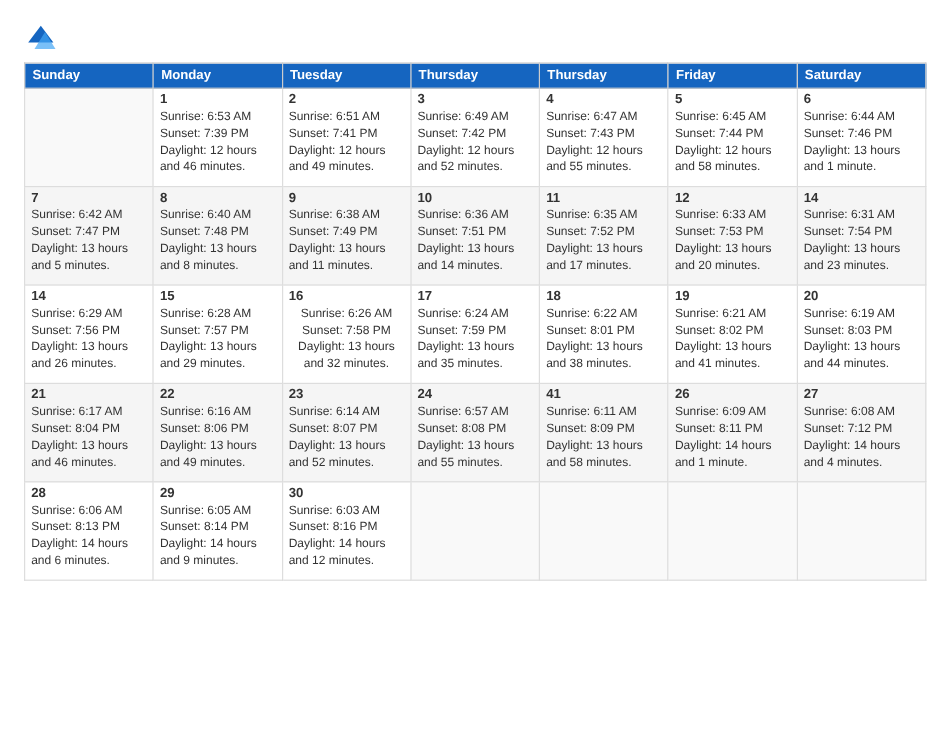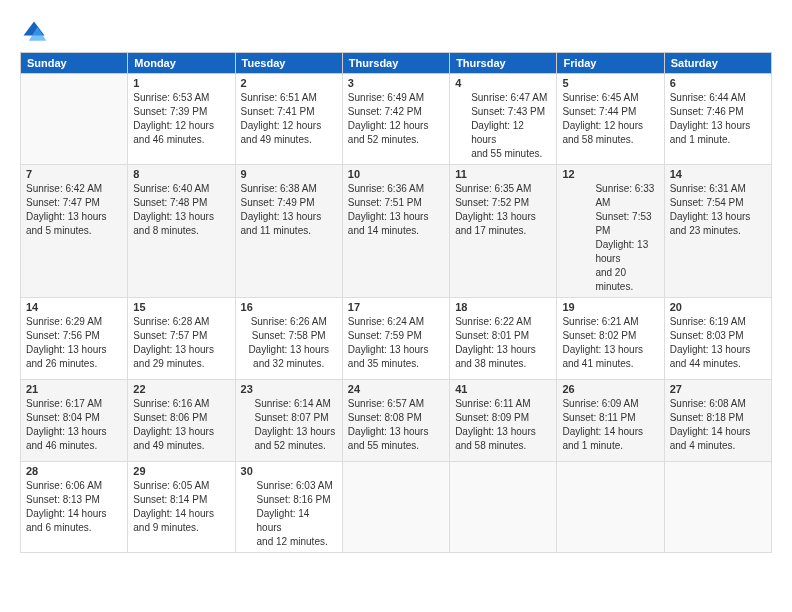--- a/index.html
+++ b/index.html
@@ -150,21 +150,21 @@
           </td>
           <td>
             <span class="day-num">3</span>
             <div class="day-info" style="white-space: pre-line;">Sunrise: 6:49 AM
 Sunset: 7:42 PM
 Daylight: 12 hours
 and 52 minutes.</div>
           </td>
           <td>
             <span class="day-num">4</span>
-            <div class="day-info" style="white-space: pre-line; margin-left: 16px;">Sunrise: 6:47 AM
+            <div class="day-info" style="white-space: pre-line;">Sunrise: 6:47 AM
 Sunset: 7:43 PM
 Daylight: 12 hours
 and 55 minutes.</div>
           </td>
           <td>
             <span class="day-num">5</span>
             <div class="day-info" style="white-space: pre-line;">Sunrise: 6:45 AM
 Sunset: 7:44 PM
 Daylight: 12 hours
 and 58 minutes.</div>
@@ -208,21 +208,21 @@
           </td>
           <td>
             <span class="day-num">11</span>
             <div class="day-info" style="white-space: pre-line;">Sunrise: 6:35 AM
 Sunset: 7:52 PM
 Daylight: 13 hours
 and 17 minutes.</div>
           </td>
           <td>
             <span class="day-num">12</span>
-            <div class="day-info" style="white-space: pre-line; margin-left: 33px;">Sunrise: 6:33 AM
+            <div class="day-info" style="white-space: pre-line;">Sunrise: 6:33 AM
 Sunset: 7:53 PM
 Daylight: 13 hours
 and 20 minutes.</div>
           </td>
           <td>
             <span class="day-num">14</span>
             <div class="day-info" style="white-space: pre-line;">Sunrise: 6:31 AM
 Sunset: 7:54 PM
 Daylight: 13 hours
 and 23 minutes.</div>
@@ -289,21 +289,21 @@
           </td>
           <td>
             <span class="day-num">22</span>
             <div class="day-info" style="white-space: pre-line;">Sunrise: 6:16 AM
 Sunset: 8:06 PM
 Daylight: 13 hours
 and 49 minutes.</div>
           </td>
           <td>
             <span class="day-num">23</span>
-            <div class="day-info" style="white-space: pre-line; margin-left: 14px;">Sunrise: 6:14 AM
+            <div class="day-info" style="white-space: pre-line;">Sunrise: 6:14 AM
 Sunset: 8:07 PM
 Daylight: 13 hours
 and 52 minutes.</div>
           </td>
           <td>
             <span class="day-num">24</span>
             <div class="day-info" style="white-space: pre-line;">Sunrise: 6:57 AM
 Sunset: 8:08 PM
 Daylight: 13 hours
 and 55 minutes.</div>
@@ -318,21 +318,21 @@
           <td>
             <span class="day-num">26</span>
             <div class="day-info" style="white-space: pre-line;">Sunrise: 6:09 AM
 Sunset: 8:11 PM
 Daylight: 14 hours
 and 1 minute.</div>
           </td>
           <td>
             <span class="day-num">27</span>
             <div class="day-info" style="white-space: pre-line;">Sunrise: 6:08 AM
-Sunset: 8:18 PM
+Sunset: 7:12 PM
 Daylight: 14 hours
 and 4 minutes.</div>
           </td>
         </tr>
         <tr>
           <td>
             <span class="day-num">28</span>
             <div class="day-info" style="white-space: pre-line;">Sunrise: 6:06 AM
 Sunset: 8:13 PM
 Daylight: 14 hours
@@ -340,21 +340,21 @@
           </td>
           <td>
             <span class="day-num">29</span>
             <div class="day-info" style="white-space: pre-line;">Sunrise: 6:05 AM
 Sunset: 8:14 PM
 Daylight: 14 hours
 and 9 minutes.</div>
           </td>
           <td>
             <span class="day-num">30</span>
-            <div class="day-info" style="white-space: pre-line; margin-left: 16px;">Sunrise: 6:03 AM
+            <div class="day-info" style="white-space: pre-line;">Sunrise: 6:03 AM
 Sunset: 8:16 PM
 Daylight: 14 hours
 and 12 minutes.</div>
           </td>
           <td class="empty-cell"></td>
           <td class="empty-cell"></td>
           <td class="empty-cell"></td>
           <td class="empty-cell"></td>
         </tr>
       </tbody>

